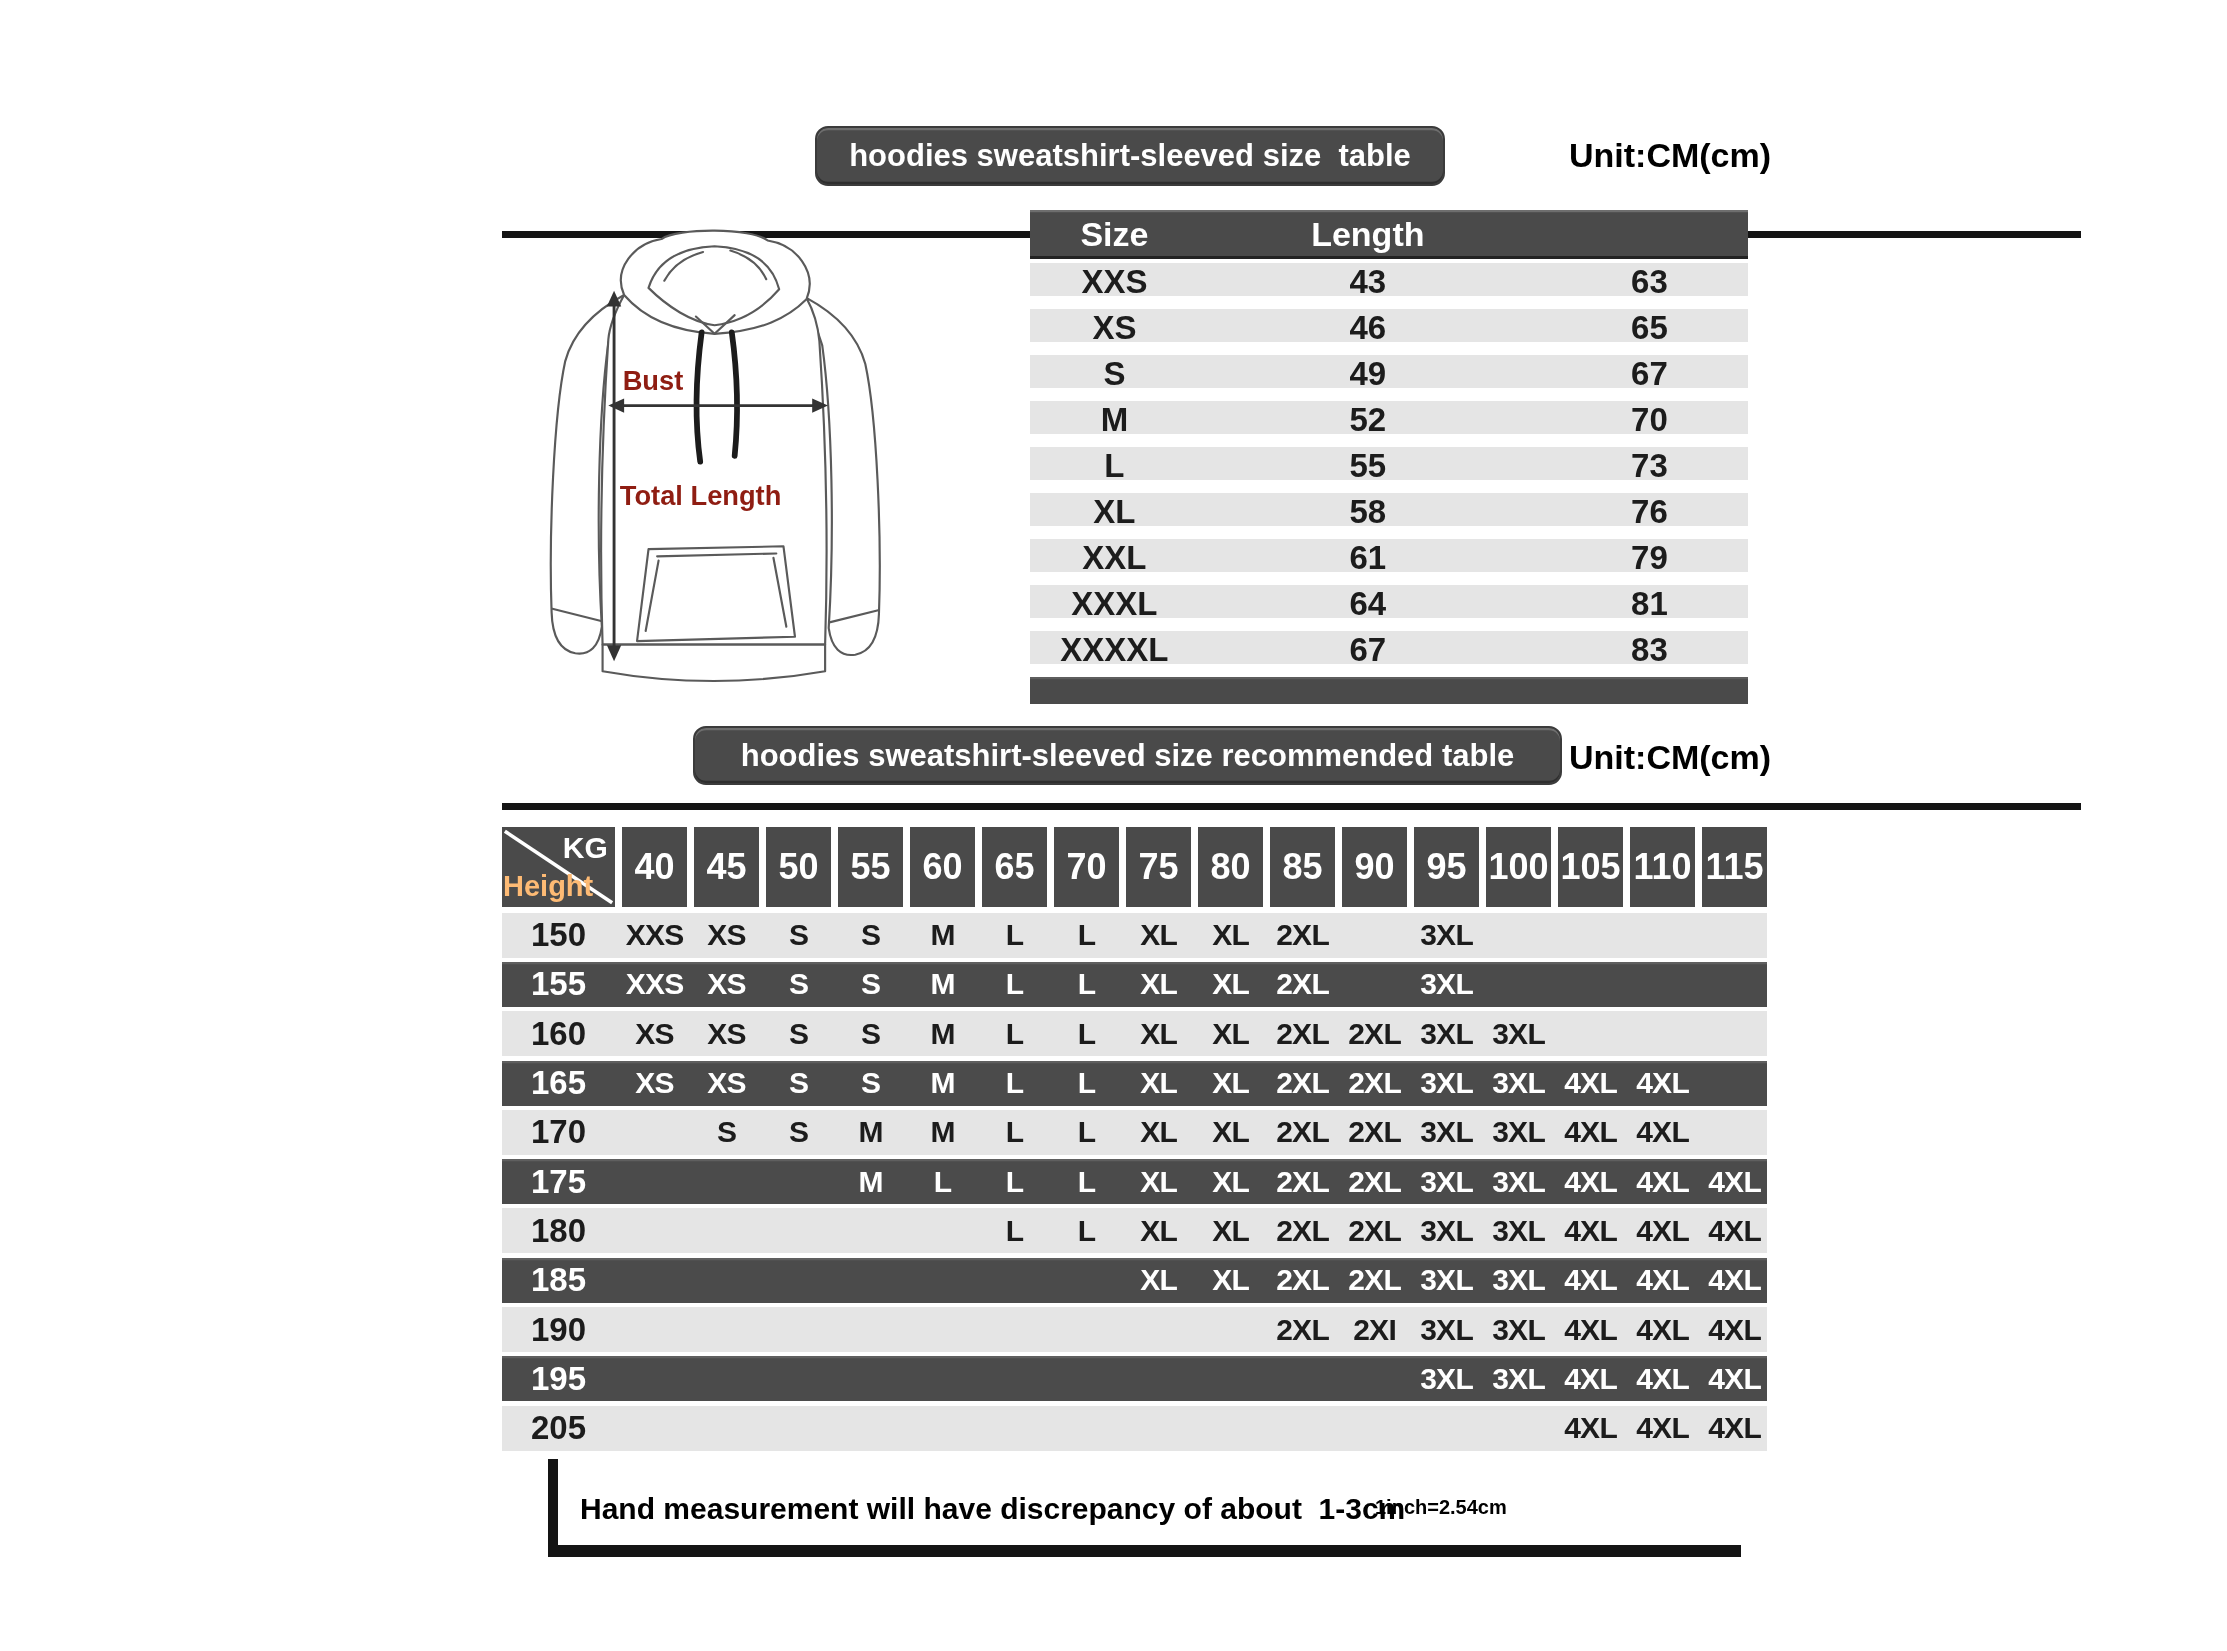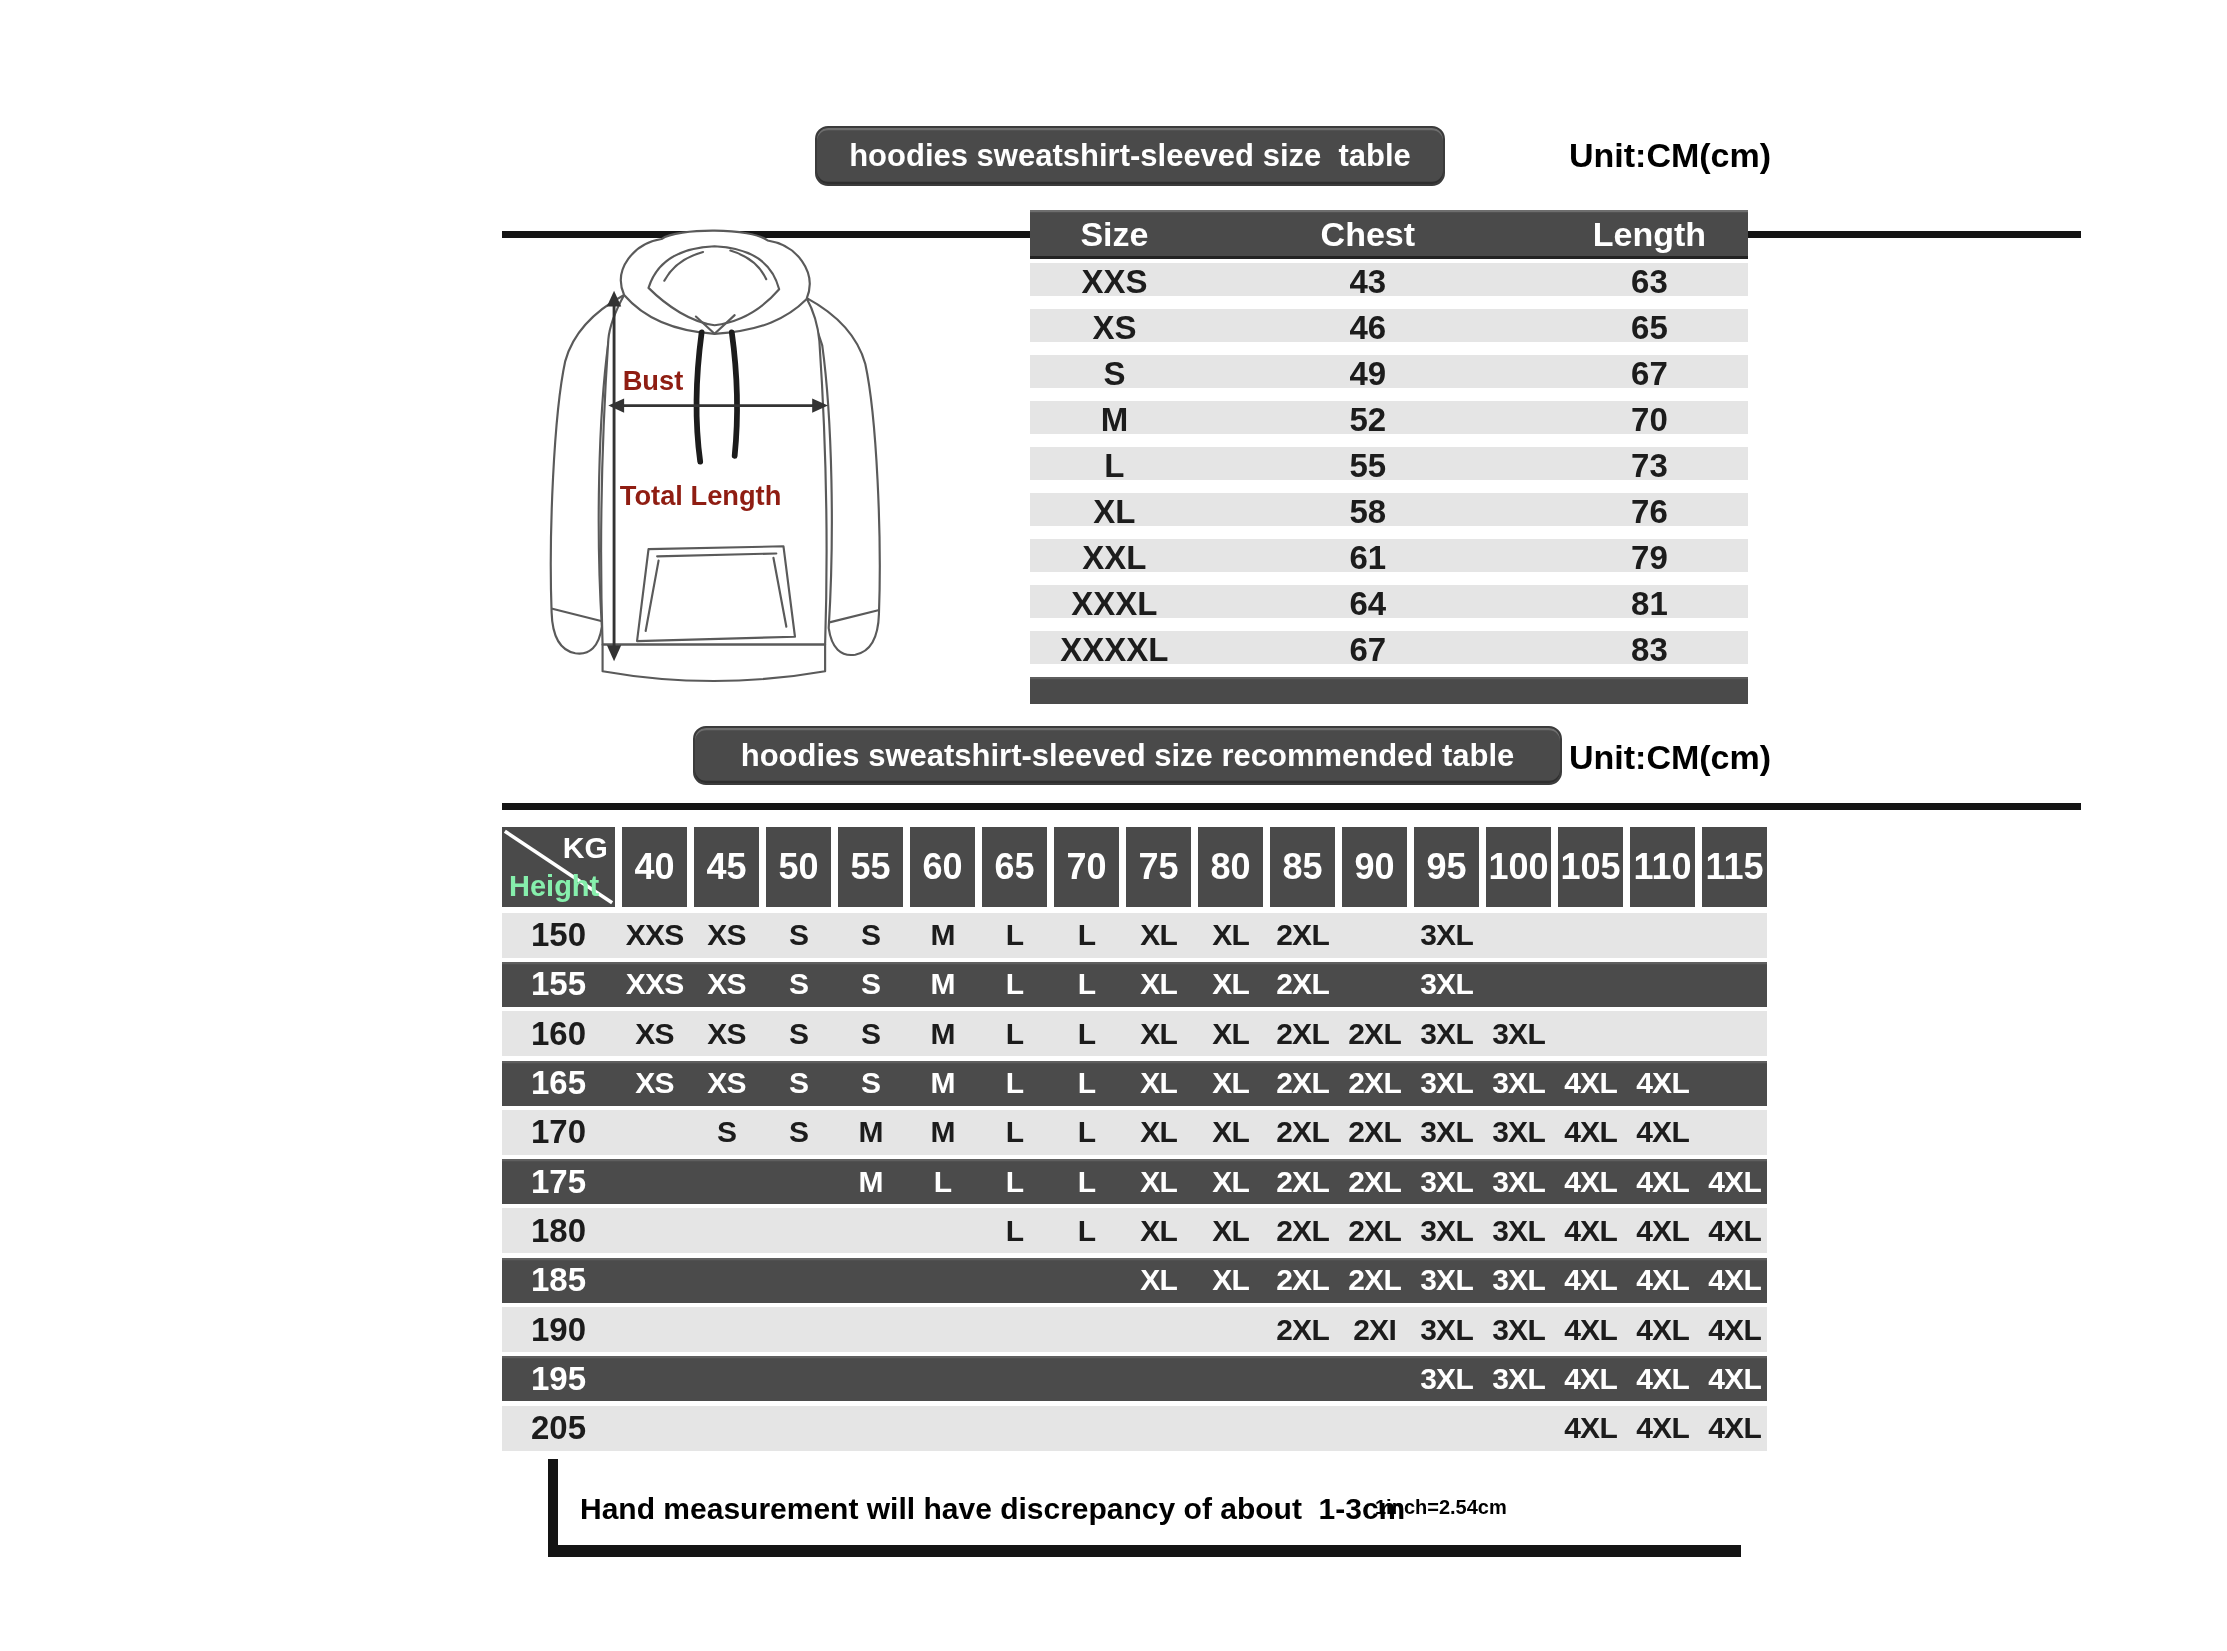--- a/index.html
+++ b/index.html
@@ -50,21 +50,21 @@
   #unit-2{left:1569px;top:738px;font-size:34px;color:#000;}
   #divider-2{left:502px;top:803px;width:1579px;}
 
   
   #size-matrix{left:502px;top:827px;width:1265px;}
   .mx-grid{display:grid;grid-template-columns:113px repeat(16,1fr);column-gap:7.2px;}
   #mx-header{height:80px;}
   #mx-corner{background:var(--bar-dark);position:relative;}
   #mx-corner svg{position:absolute;left:0;top:0;width:100%;height:100%;}
   #corner-kg{position:absolute;right:7.2px;top:4.3px;color:#fff;font-size:30px;}
-  #corner-height{position:absolute;left:7px;bottom:4.3px;color:#86efac;font-size:29px;}
+  #corner-height{position:absolute;left:1px;bottom:4.3px;color:#fdba74;font-size:29px;}
   .mx-wcell{background:var(--bar-dark);color:#fff;font-size:36px;display:flex;align-items:center;justify-content:center;}
   #mx-rows{margin-top:5.7px;}
   .mx-row{height:45px;margin-bottom:4.3px;}
   .mx-row.light{background:var(--row-light);color:var(--text-dark);}
   .mx-row.dark{background:var(--row-dark);color:#fff;box-shadow:inset 0 2.2px 0 #5f5f5f;}
   .mx-cell{display:flex;align-items:center;justify-content:center;font-size:30px;letter-spacing:-0.7px;}
   .mx-hlabel{font-size:33px;letter-spacing:0;}
 
   
   #foot-bar{left:548px;top:1459px;width:10px;height:98px;background:var(--line-black);}
@@ -117,21 +117,20 @@
       <polygon points="436,252 414,242 414,262"></polygon>
 
       <text x="150" y="230">Bust</text>
       <text x="146" y="390">Total Length</text>
     </svg>
   </div>
 
   <div class="abs" id="size-table">
     <div class="st-grid" id="st-header">
       <div>Size</div>
-      <div>Chest</div>
       <div>Length</div>
     </div>
     <div id="st-rows">
         <div class="st-row st-grid">
           <div class="st-cell">XXS</div>
           <div class="st-cell">43</div>
           <div class="st-cell">63</div>
         </div>
         <div class="st-row st-grid">
           <div class="st-cell">XS</div>

